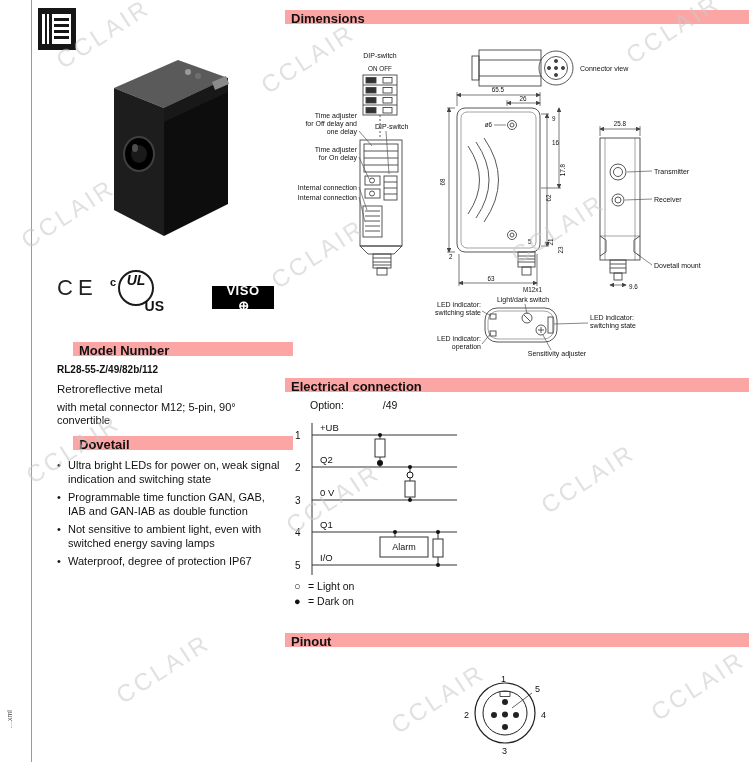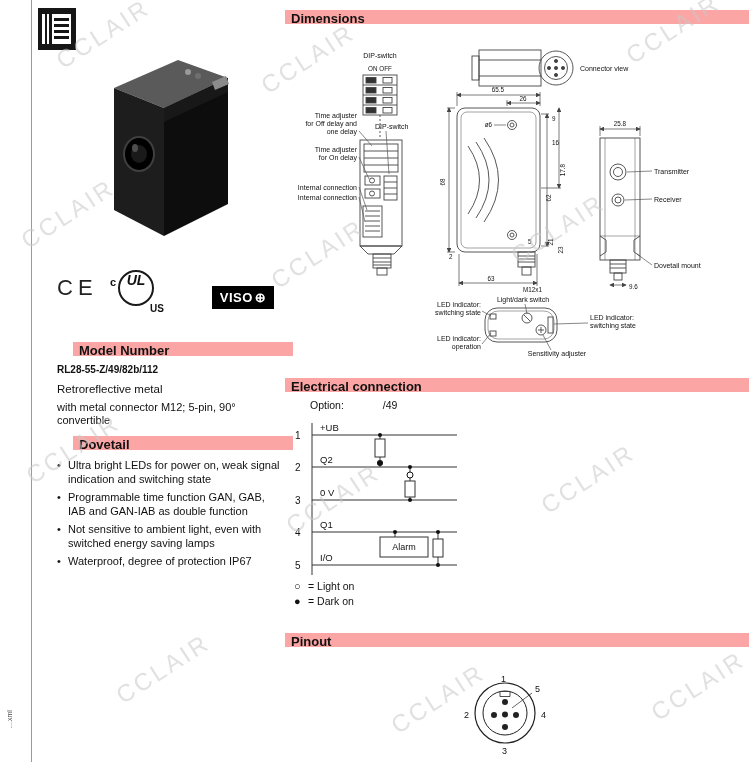--- a/index.html
+++ b/index.html
@@ -20,24 +20,24 @@
 
   .logo-mark { left:38px; top:8px; }
   .product-photo { left:100px; top:52px; }
 
   .ce { position:absolute; left:57px; top:275px; font-size:22px; letter-spacing:5px; color:#222; }
   .ul-wrap { position:absolute; left:110px; top:268px; width:54px; height:48px; }
   .ul-c { position:absolute; left:0; top:8px; font-size:11px; font-weight:bold; }
   .ul-circle { position:absolute; left:8px; top:2px; width:36px; height:36px; border:2.5px solid #1a1a1a;
                border-radius:50%; display:flex; align-items:flex-start; justify-content:center;
                font-weight:bold; font-style:italic; font-size:14px; }
-  .ul-us { position:absolute; right:0; bottom:2px; font-size:10px; font-weight:bold; }
+  .ul-us { position:absolute; right:0; bottom:2px; font-size:14px; font-weight:bold; }
   .visolux { position:absolute; left:212px; top:286px; width:62px; height:23px; background:#000; color:#fff;
              display:flex; align-items:center; justify-content:center; font-weight:bold; font-size:13px;
-             letter-spacing:.5px; }
+             letter-spacing:.5px;flex-direction:column; }
   .visolux .vplus { margin-left:2px; font-weight:bold; }
 
   .bar { position:absolute; height:14px; background:#fca5a5; font-weight:bold; font-size:13px;
          line-height:18px; padding-left:6px; }
   .bar-left { left:73px; width:220px; }
   .bar-right { left:285px; width:464px; }
 
   .model-code { position:absolute; left:57px; top:364px; font-weight:bold; font-size:10px; }
   .model-type { position:absolute; left:57px; top:383px; font-size:11.5px; }
   .model-desc { position:absolute; left:57px; top:401px; width:200px; font-size:11px; line-height:13px; }

